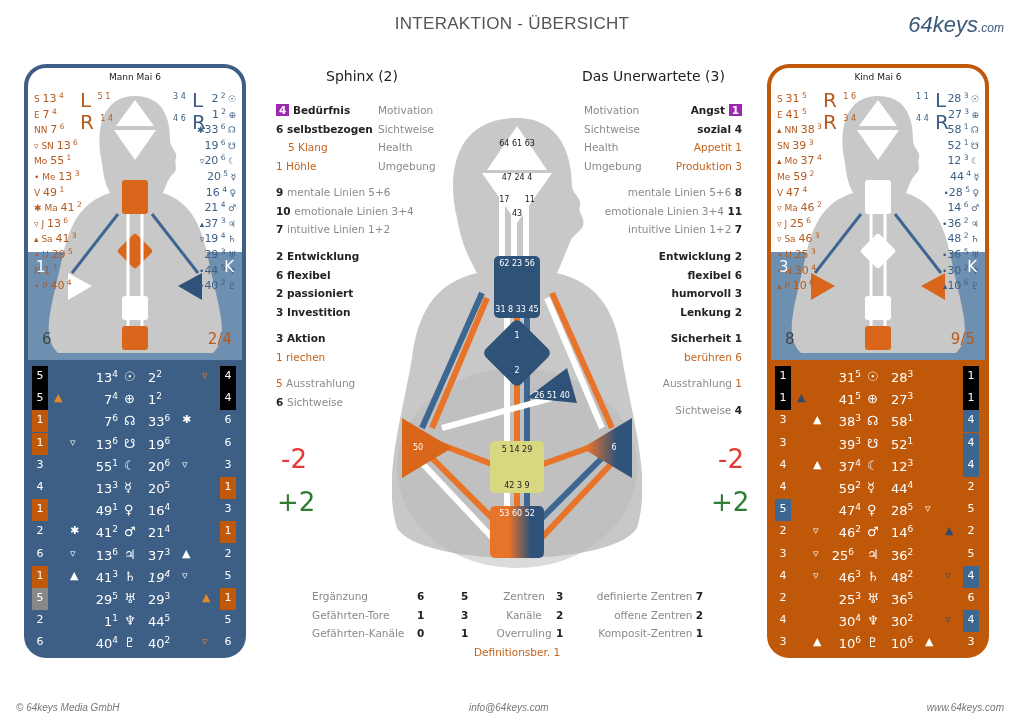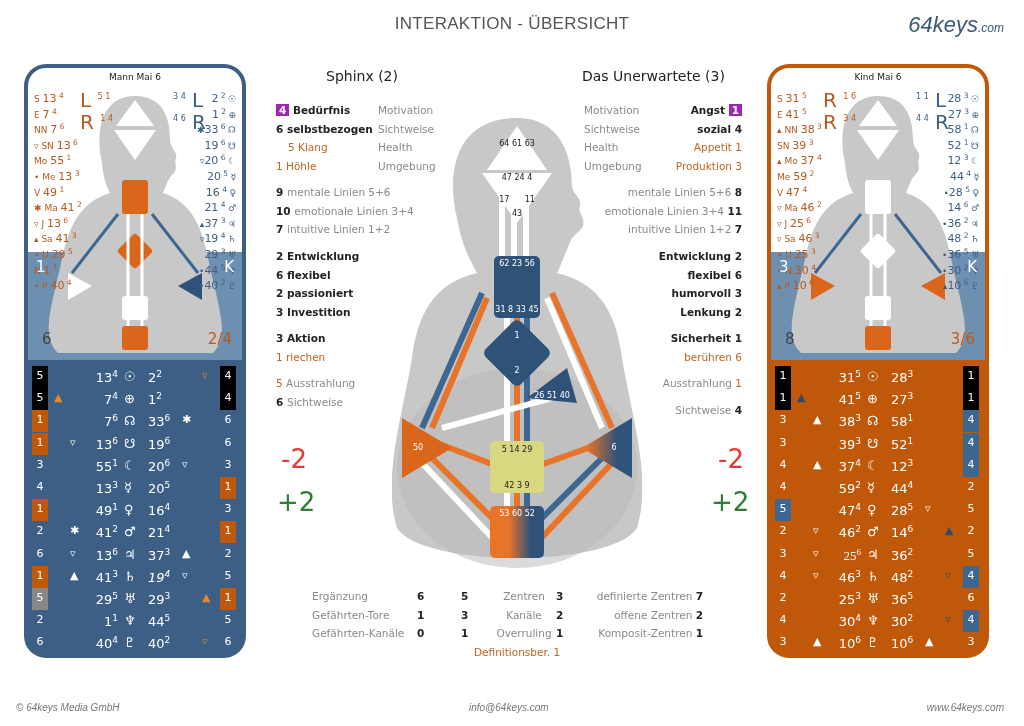--- a/index.html
+++ b/index.html
@@ -263,21 +263,21 @@
         <div><span>•</span><span class="n">30</span><sup> 2 </sup><span>♆</span></div>
         <div><span>▴</span><span class="n">10</span><sup> 6 </sup><span>♇</span></div>
       </div>
     <div class="LR" style="left:52px;top:20px"><span>R</span> <sup>1 6</sup></div>
     <div class="LR" style="left:52px;top:42px"><span>R</span> <sup>3 4</sup></div>
     <div class="LR blue" style="left:145px;top:20px"><sup>1 1</sup> <span>L</span></div>
     <div class="LR blue" style="left:145px;top:42px"><sup>4 4</sup> <span>R</span></div>
     <div class="corner" style="left:8px;top:190px;color:#fff">3</div>
     <div class="corner" style="right:8px;top:190px;color:#fff">K</div>
     <div class="corner" style="left:14px;top:262px;color:#444">8</div>
-    <div class="corner" style="right:10px;top:262px;color:#b65a1e">3/6</div>
+    <div class="corner" style="right:10px;top:262px;color:#b65a1e">9/5</div>
   </div>
   <div class="tbl" id="rp-table">
       <div class="trow">
         <span class="box" style="left: 2px; background: rgb(0, 0, 0);">1</span>
         <span style="right: 122px; text-align: right;"><span style="position: static;">31</span><sup style="position: static;">5</sup></span>
         <span style="left: 94px;">☉</span>
         <span style="left: 118px;"><span style="position: static;">28</span><sup style="position: static;">3</sup></span>
         <span class="box" style="left: 190px; background: rgb(0, 0, 0);">1</span>
       </div>
       <div class="trow">
@@ -331,21 +331,21 @@
         <span style="left: 40px; color: rgb(255, 255, 255); font-size: 11px;">▿</span>
         <span style="right: 122px; text-align: right;"><span style="position: static;">46</span><sup style="position: static;">2</sup></span>
         <span style="left: 94px;">♂</span>
         <span style="left: 118px;"><span style="position: static;">14</span><sup style="position: static;">6</sup></span>
         <span style="left: 172px; color: rgb(47, 74, 106); font-size: 11px;">▲</span>
         <span class="box" style="left: 190px; background: transparent;">2</span>
       </div>
       <div class="trow">
         <span class="box" style="left: 2px; background: transparent;">3</span>
         <span style="left: 40px; color: rgb(255, 255, 255); font-size: 11px;">▿</span>
-        <span style="right: 122px; text-align: right; font-family: Liberation Serif, serif;"><span style="position: static;">25</span><sup style="position: static;">6</sup></span>
+        <span style="right: 129px; text-align: right;"><span style="position: static;">25</span><sup style="position: static;">6</sup></span>
         <span style="left: 94px;">♃</span>
         <span style="left: 118px;"><span style="position: static;">36</span><sup style="position: static;">2</sup></span>
         <span class="box" style="left: 190px; background: transparent;">5</span>
       </div>
       <div class="trow">
         <span class="box" style="left: 2px; background: transparent;">4</span>
         <span style="left: 40px; color: rgb(255, 255, 255); font-size: 11px;">▿</span>
         <span style="right: 122px; text-align: right;"><span style="position: static;">46</span><sup style="position: static;">3</sup></span>
         <span style="left: 94px;">♄</span>
         <span style="left: 118px;"><span style="position: static;">48</span><sup style="position: static;">2</sup></span>

